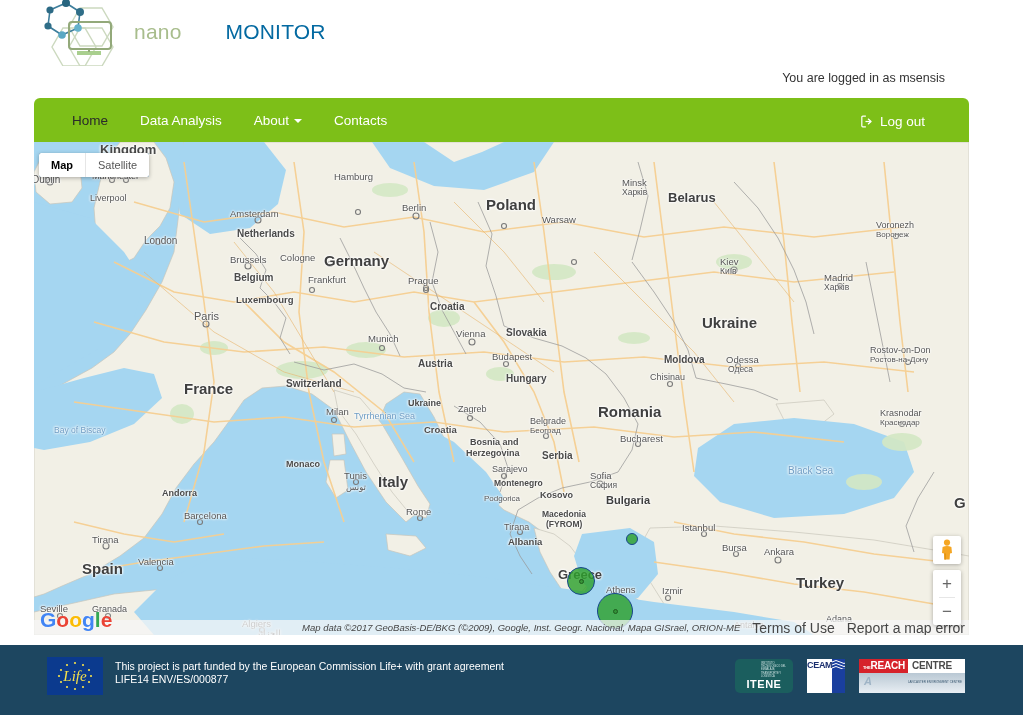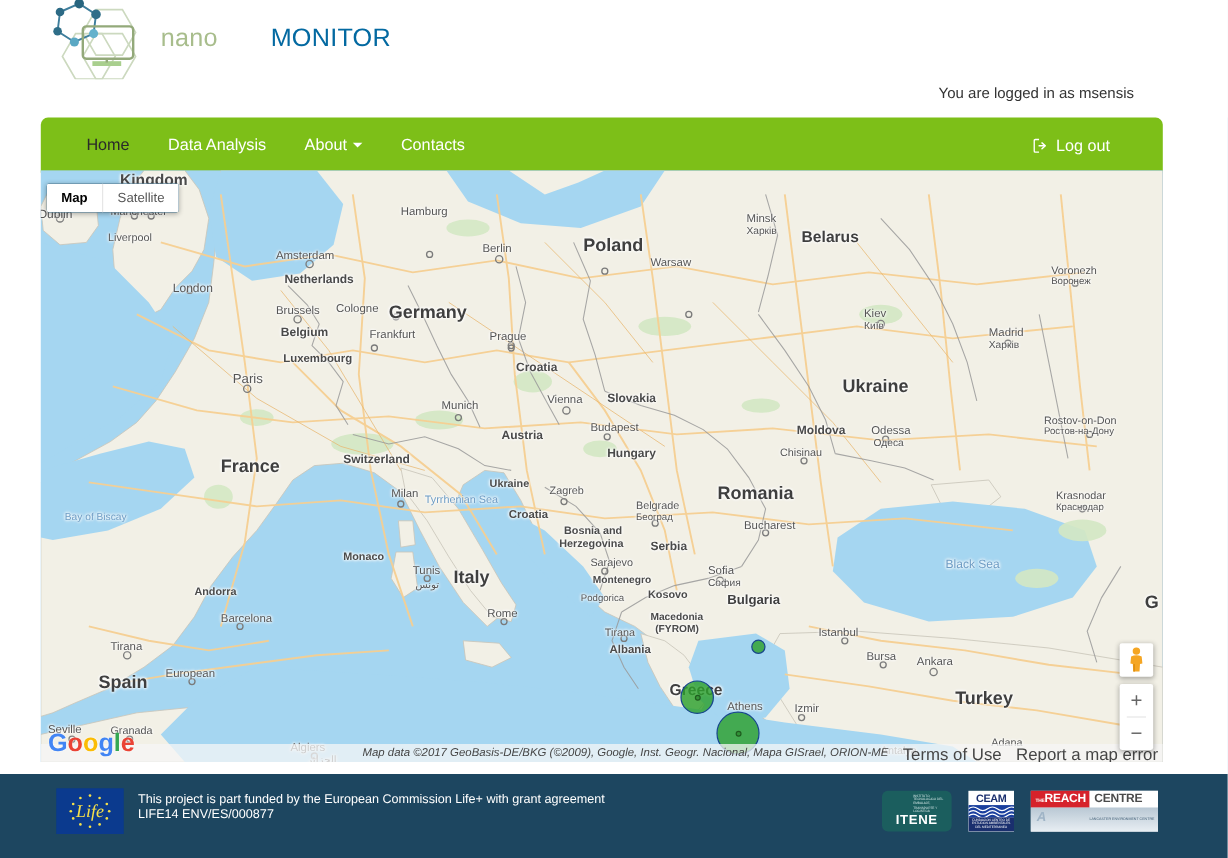--- a/index.html
+++ b/index.html
@@ -208,21 +208,21 @@
   }
   .logo-itene-sub {
     position: absolute; right: 4px; top: 3px;
     font-size: 2.6px; color: #cfe3e3; line-height: 3.2px;
     text-align: left; width: 28px;
   }
   .logo-ceam {
     width: 38px; height: 34px;
     background: #ffffff;
     position: relative; overflow: hidden;
-    display: flex; flex-direction: column;
+    display: flex; flex-direction: row;
   }
   .ceam-top {
     flex: 0 0 12px; color: #1a2f6e; font-size: 9px; font-weight: bold;
     text-align: center; line-height: 12px; letter-spacing: -.3px;
   }
   .ceam-wave {
     flex: 0 0 10px; background: #1a3f9e; position: relative;
   }
   .ceam-bottom {
     flex: 1; background: #1a2f6e; color: #ffffff;
@@ -598,21 +598,21 @@
       <div style="position: absolute; white-space: nowrap; z-index: 10; pointer-events: none; left: 762px; top: 432px; font-size: 15px; font-weight: bold; color: rgb(63, 63, 63); text-shadow: rgb(255, 255, 255) 0px 0px 3px, rgb(255, 255, 255) 0px 0px 3px, rgb(255, 255, 255) 0px 0px 2px; font-family: &quot;Liberation Sans&quot;, sans-serif;">Turkey</div>
       <div style="position: absolute; white-space: nowrap; z-index: 10; pointer-events: none; left: 700px; top: 478px; font-size: 9px; font-weight: normal; color: rgb(85, 85, 85); text-shadow: rgb(255, 255, 255) 0px 0px 3px, rgb(255, 255, 255) 0px 0px 3px, rgb(255, 255, 255) 0px 0px 2px; font-family: &quot;Liberation Sans&quot;, sans-serif;">Antalya</div>
       <div style="position: absolute; white-space: nowrap; z-index: 10; pointer-events: none; left: 792px; top: 472px; font-size: 9px; font-weight: normal; color: rgb(85, 85, 85); text-shadow: rgb(255, 255, 255) 0px 0px 3px, rgb(255, 255, 255) 0px 0px 3px, rgb(255, 255, 255) 0px 0px 2px; font-family: &quot;Liberation Sans&quot;, sans-serif;">Adana</div>
       <div style="position: absolute; white-space: nowrap; z-index: 10; pointer-events: none; left: 344px; top: 331px; font-size: 15px; font-weight: bold; color: rgb(63, 63, 63); text-shadow: rgb(255, 255, 255) 0px 0px 3px, rgb(255, 255, 255) 0px 0px 3px, rgb(255, 255, 255) 0px 0px 2px; font-family: &quot;Liberation Sans&quot;, sans-serif;">Italy</div>
       <div style="position: absolute; white-space: nowrap; z-index: 10; pointer-events: none; left: 372px; top: 364px; font-size: 9.5px; font-weight: normal; color: rgb(85, 85, 85); text-shadow: rgb(255, 255, 255) 0px 0px 3px, rgb(255, 255, 255) 0px 0px 3px, rgb(255, 255, 255) 0px 0px 2px; font-family: &quot;Liberation Sans&quot;, sans-serif;">Rome</div>
       <div style="position: absolute; white-space: nowrap; z-index: 10; pointer-events: none; left: 320px; top: 269px; font-size: 9px; font-weight: normal; color: rgb(109, 156, 196); text-shadow: rgb(255, 255, 255) 0px 0px 3px, rgb(255, 255, 255) 0px 0px 3px, rgb(255, 255, 255) 0px 0px 2px; font-family: &quot;Liberation Sans&quot;, sans-serif;">Tyrrhenian Sea</div>
       <div style="position: absolute; white-space: nowrap; z-index: 10; pointer-events: none; left: 252px; top: 317px; font-size: 9px; font-weight: bold; color: rgb(74, 74, 74); text-shadow: rgb(255, 255, 255) 0px 0px 3px, rgb(255, 255, 255) 0px 0px 3px, rgb(255, 255, 255) 0px 0px 2px; font-family: &quot;Liberation Sans&quot;, sans-serif;">Monaco</div>
       <div style="position: absolute; white-space: nowrap; z-index: 10; pointer-events: none; left: 150px; top: 368px; font-size: 9.5px; font-weight: normal; color: rgb(85, 85, 85); text-shadow: rgb(255, 255, 255) 0px 0px 3px, rgb(255, 255, 255) 0px 0px 3px, rgb(255, 255, 255) 0px 0px 2px; font-family: &quot;Liberation Sans&quot;, sans-serif;">Barcelona</div>
       <div style="position: absolute; white-space: nowrap; z-index: 10; pointer-events: none; left: 128px; top: 346px; font-size: 9px; font-weight: bold; color: rgb(74, 74, 74); text-shadow: rgb(255, 255, 255) 0px 0px 3px, rgb(255, 255, 255) 0px 0px 3px, rgb(255, 255, 255) 0px 0px 2px; font-family: &quot;Liberation Sans&quot;, sans-serif;">Andorra</div>
       <div style="position: absolute; white-space: nowrap; z-index: 10; pointer-events: none; left: 58px; top: 392px; font-size: 9.5px; font-weight: normal; color: rgb(85, 85, 85); text-shadow: rgb(255, 255, 255) 0px 0px 3px, rgb(255, 255, 255) 0px 0px 3px, rgb(255, 255, 255) 0px 0px 2px; font-family: &quot;Liberation Sans&quot;, sans-serif;">Tirana</div>
-      <div style="position: absolute; white-space: nowrap; z-index: 10; pointer-events: none; left: 104px; top: 414px; font-size: 9.5px; font-weight: normal; color: rgb(85, 85, 85); text-shadow: rgb(255, 255, 255) 0px 0px 3px, rgb(255, 255, 255) 0px 0px 3px, rgb(255, 255, 255) 0px 0px 2px; font-family: &quot;Liberation Sans&quot;, sans-serif;">European</div>
+      <div style="position: absolute; white-space: nowrap; z-index: 10; pointer-events: none; left: 104px; top: 414px; font-size: 9.5px; font-weight: normal; color: rgb(85, 85, 85); text-shadow: rgb(255, 255, 255) 0px 0px 3px, rgb(255, 255, 255) 0px 0px 3px, rgb(255, 255, 255) 0px 0px 2px; font-family: &quot;Liberation Sans&quot;, sans-serif;">Valencia</div>
       <div style="position: absolute; white-space: nowrap; z-index: 10; pointer-events: none; left: 48px; top: 418px; font-size: 15px; font-weight: bold; color: rgb(63, 63, 63); text-shadow: rgb(255, 255, 255) 0px 0px 3px, rgb(255, 255, 255) 0px 0px 3px, rgb(255, 255, 255) 0px 0px 2px; font-family: &quot;Liberation Sans&quot;, sans-serif;">Spain</div>
       <div style="position: absolute; white-space: nowrap; z-index: 10; pointer-events: none; left: 6px; top: 461px; font-size: 9.5px; font-weight: normal; color: rgb(85, 85, 85); text-shadow: rgb(255, 255, 255) 0px 0px 3px, rgb(255, 255, 255) 0px 0px 3px, rgb(255, 255, 255) 0px 0px 2px; font-family: &quot;Liberation Sans&quot;, sans-serif;">Seville</div>
       <div style="position: absolute; white-space: nowrap; z-index: 10; pointer-events: none; left: 58px; top: 462px; font-size: 9px; font-weight: normal; color: rgb(85, 85, 85); text-shadow: rgb(255, 255, 255) 0px 0px 3px, rgb(255, 255, 255) 0px 0px 3px, rgb(255, 255, 255) 0px 0px 2px; font-family: &quot;Liberation Sans&quot;, sans-serif;">Granada</div>
       <div style="position: absolute; white-space: nowrap; z-index: 10; pointer-events: none; left: 20px; top: 283px; font-size: 8.5px; font-weight: normal; color: rgb(109, 156, 196); text-shadow: rgb(255, 255, 255) 0px 0px 3px, rgb(255, 255, 255) 0px 0px 3px, rgb(255, 255, 255) 0px 0px 2px; font-family: &quot;Liberation Sans&quot;, sans-serif;">Bay of Biscay</div>
       <div style="position: absolute; white-space: nowrap; z-index: 10; pointer-events: none; left: 310px; top: 328px; font-size: 9.5px; font-weight: normal; color: rgb(85, 85, 85); text-shadow: rgb(255, 255, 255) 0px 0px 3px, rgb(255, 255, 255) 0px 0px 3px, rgb(255, 255, 255) 0px 0px 2px; font-family: &quot;Liberation Sans&quot;, sans-serif;">Tunis</div>
       <div style="position: absolute; white-space: nowrap; z-index: 10; pointer-events: none; left: 208px; top: 476px; font-size: 9.5px; font-weight: normal; color: rgb(85, 85, 85); text-shadow: rgb(255, 255, 255) 0px 0px 3px, rgb(255, 255, 255) 0px 0px 3px, rgb(255, 255, 255) 0px 0px 2px; font-family: &quot;Liberation Sans&quot;, sans-serif;">Algiers</div>
       <div style="position: absolute; white-space: nowrap; z-index: 10; pointer-events: none; left: 222px; top: 486px; font-size: 8.5px; font-weight: normal; color: rgb(85, 85, 85); text-shadow: rgb(255, 255, 255) 0px 0px 3px, rgb(255, 255, 255) 0px 0px 3px, rgb(255, 255, 255) 0px 0px 2px; font-family: &quot;Liberation Sans&quot;, sans-serif;">الجزائر</div>
       <div style="position: absolute; white-space: nowrap; z-index: 10; pointer-events: none; left: 312px; top: 340px; font-size: 8.5px; font-weight: normal; color: rgb(85, 85, 85); text-shadow: rgb(255, 255, 255) 0px 0px 3px, rgb(255, 255, 255) 0px 0px 3px, rgb(255, 255, 255) 0px 0px 2px; font-family: &quot;Liberation Sans&quot;, sans-serif;">تونس</div>
       <div style="position: absolute; white-space: nowrap; z-index: 10; pointer-events: none; left: 920px; top: 352px; font-size: 15px; font-weight: bold; color: rgb(63, 63, 63); text-shadow: rgb(255, 255, 255) 0px 0px 3px, rgb(255, 255, 255) 0px 0px 3px, rgb(255, 255, 255) 0px 0px 2px; font-family: &quot;Liberation Sans&quot;, sans-serif;">G</div>
     </div>

